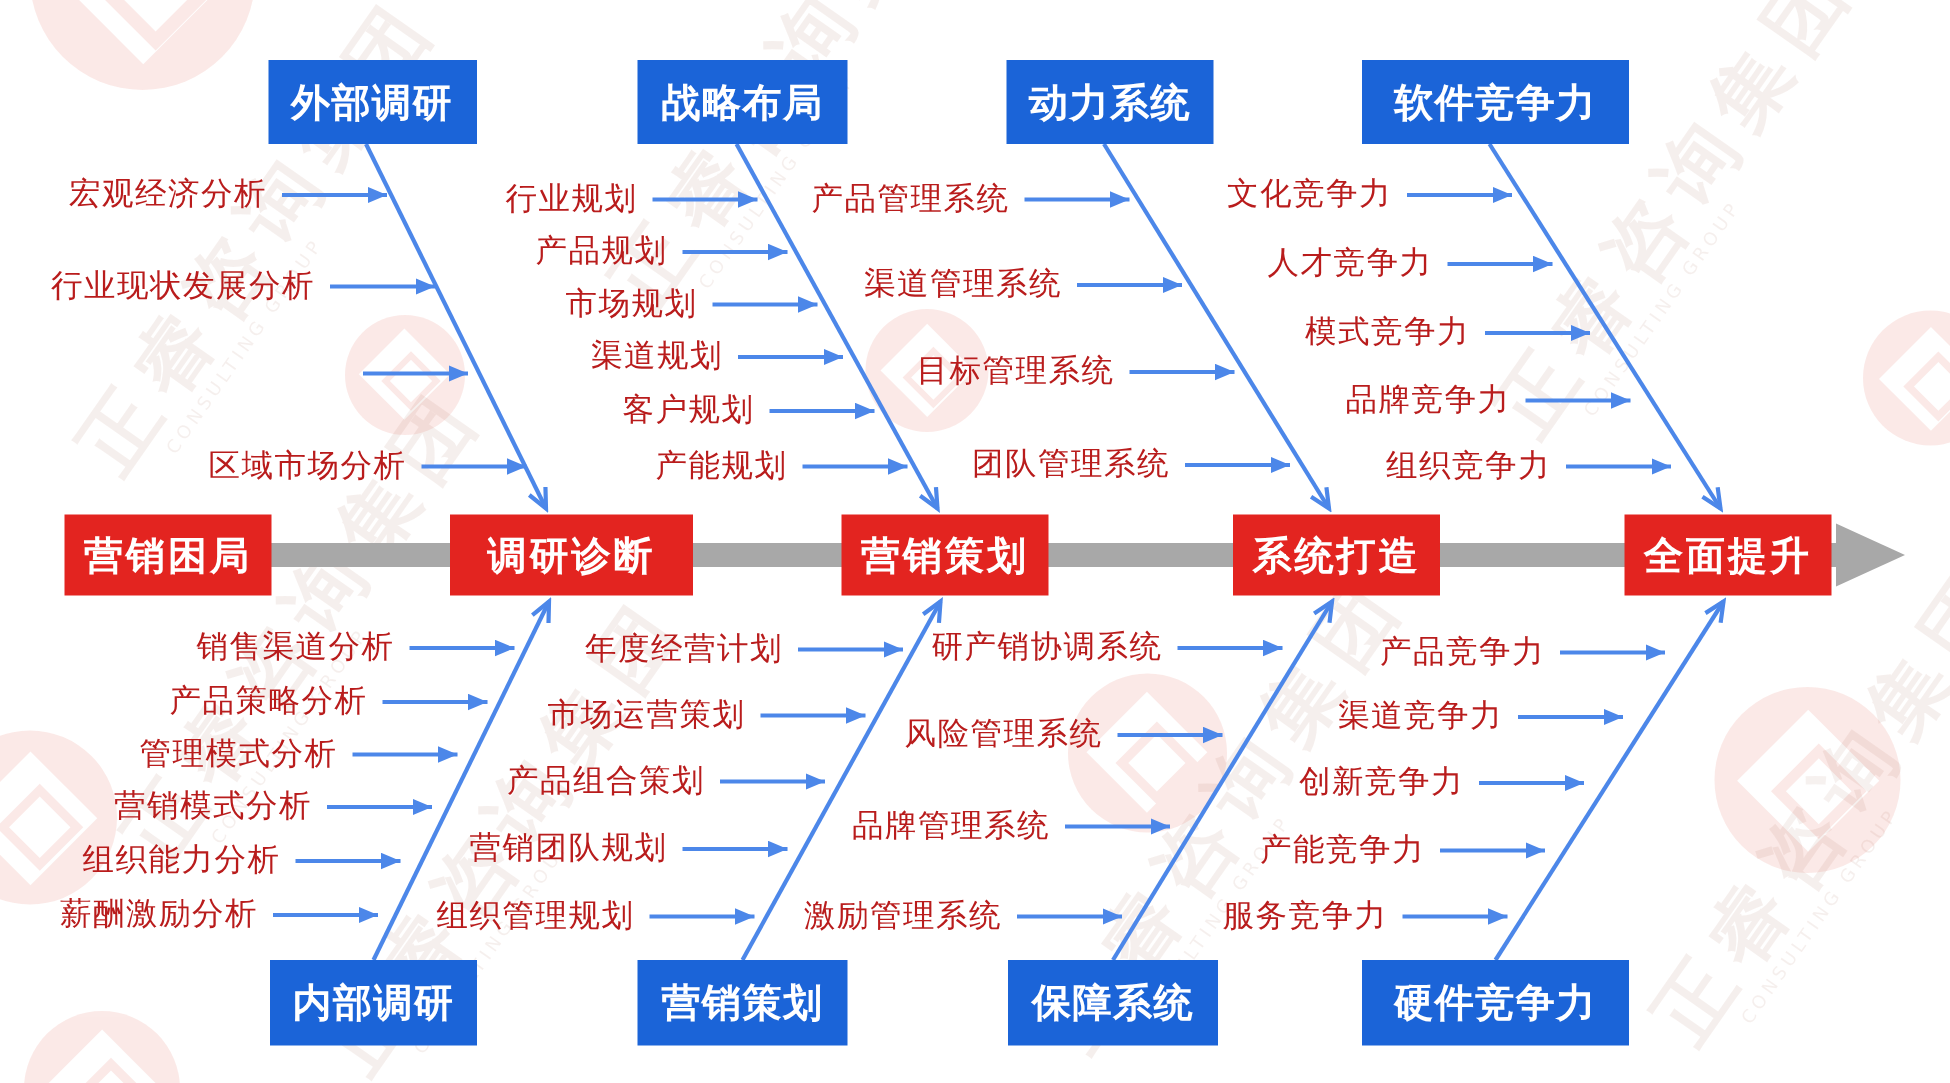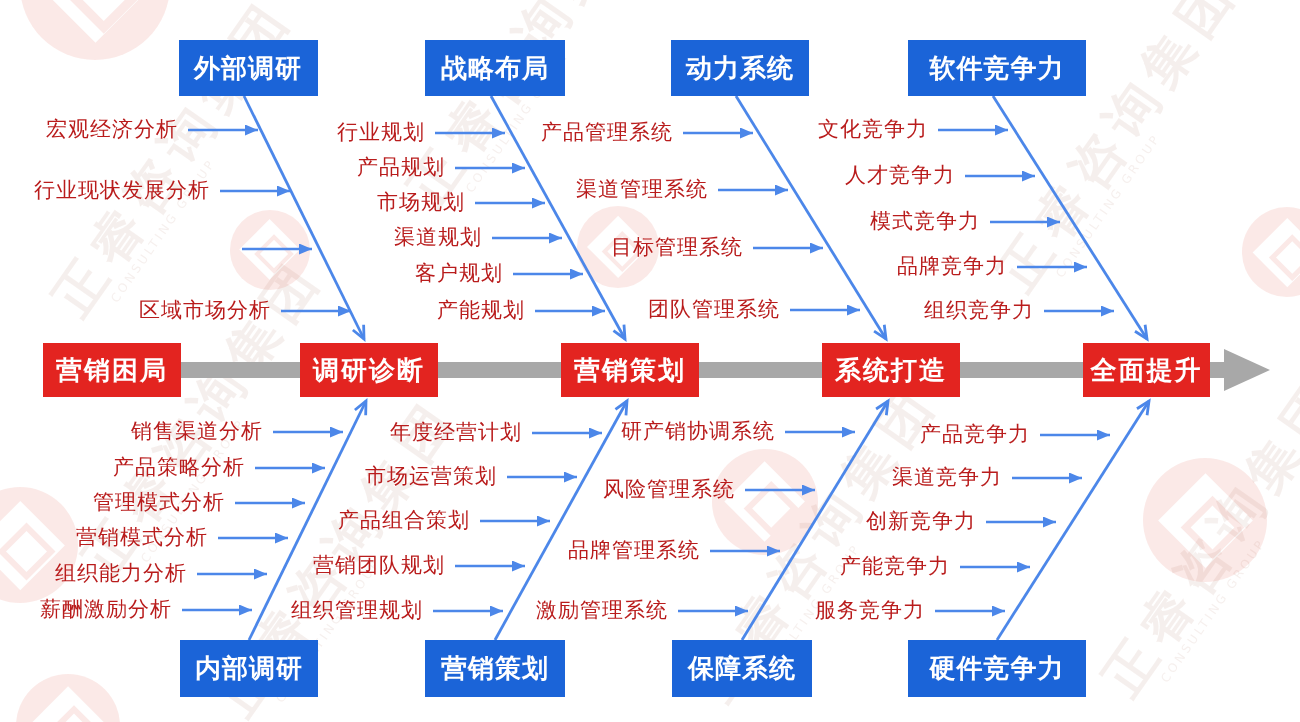--- a/index.html
+++ b/index.html
@@ -163,24 +163,24 @@
       <line x1="745" y1="490" x2="815" y2="490" stroke="#4c87e9" stroke-width="2.6" marker-end="url(#mTri)"></line>
       <line x1="710" y1="551" x2="780" y2="551" stroke="#4c87e9" stroke-width="2.6" marker-end="url(#mTri)"></line>
       <line x1="678" y1="611" x2="748" y2="611" stroke="#4c87e9" stroke-width="2.6" marker-end="url(#mTri)"></line>
       <line x1="1040" y1="435" x2="1110" y2="435" stroke="#4c87e9" stroke-width="2.6" marker-end="url(#mTri)"></line>
       <line x1="1012" y1="478" x2="1082" y2="478" stroke="#4c87e9" stroke-width="2.6" marker-end="url(#mTri)"></line>
       <line x1="986" y1="522" x2="1056" y2="522" stroke="#4c87e9" stroke-width="2.6" marker-end="url(#mTri)"></line>
       <line x1="960" y1="567" x2="1030" y2="567" stroke="#4c87e9" stroke-width="2.6" marker-end="url(#mTri)"></line>
       <line x1="935" y1="611" x2="1005" y2="611" stroke="#4c87e9" stroke-width="2.6" marker-end="url(#mTri)"></line>
     </svg>
     <div class="stage-box" style="left: 43px; top: 343px; width: 138px;">营销困局</div>
-    <div class="stage-box" style="left: 300px; top: 343px; width: 138px;">调研诊断</div>
+    <div class="stage-box" style="left: 300px; top: 343px; width: 162px;">调研诊断</div>
     <div class="stage-box" style="left: 561px; top: 343px; width: 138px;">营销策划</div>
     <div class="stage-box" style="left: 822px; top: 343px; width: 138px;">系统打造</div>
-    <div class="stage-box" style="left: 1083px; top: 343px; width: 127px;">全面提升</div>
+    <div class="stage-box" style="left: 1083px; top: 343px; width: 138px;">全面提升</div>
     <div class="branch-box" style="left: 425px; top: 40px; width: 140px; height: 56px;">战略布局</div>
     <div class="branch-box" style="left: 178.5px; top: 40px; width: 139px; height: 56px;">外部调研</div>
     <div class="branch-box" style="left: 671px; top: 40px; width: 138px; height: 56px;">动力系统</div>
     <div class="branch-box" style="left: 908px; top: 40px; width: 178px; height: 56px;">软件竞争力</div>
     <div class="branch-box" style="left: 180px; top: 640px; width: 138px; height: 57px;">内部调研</div>
     <div class="branch-box" style="left: 425px; top: 640px; width: 140px; height: 57px;">营销策划</div>
     <div class="branch-box" style="left: 908px; top: 640px; width: 178px; height: 57px;">硬件竞争力</div>
     <div class="branch-box" style="left: 672px; top: 640px; width: 140px; height: 57px;">保障系统</div>
     <div class="item" style="right: 1122px; top: 115px;">宏观经济分析</div>
     <div class="item" style="right: 1090px; top: 176px;">行业现状发展分析</div>

